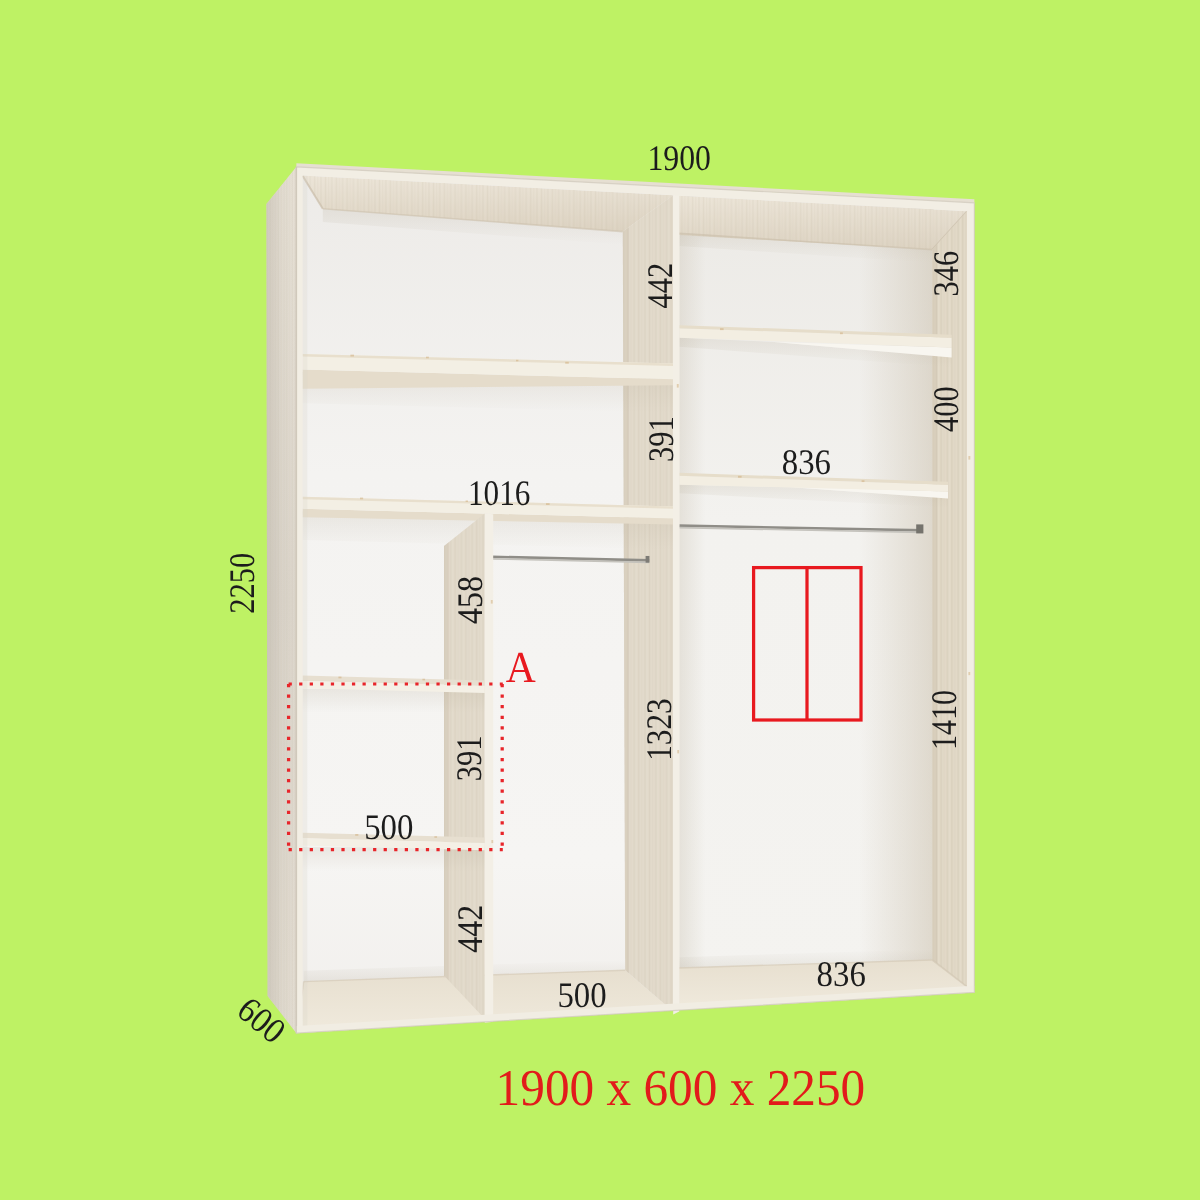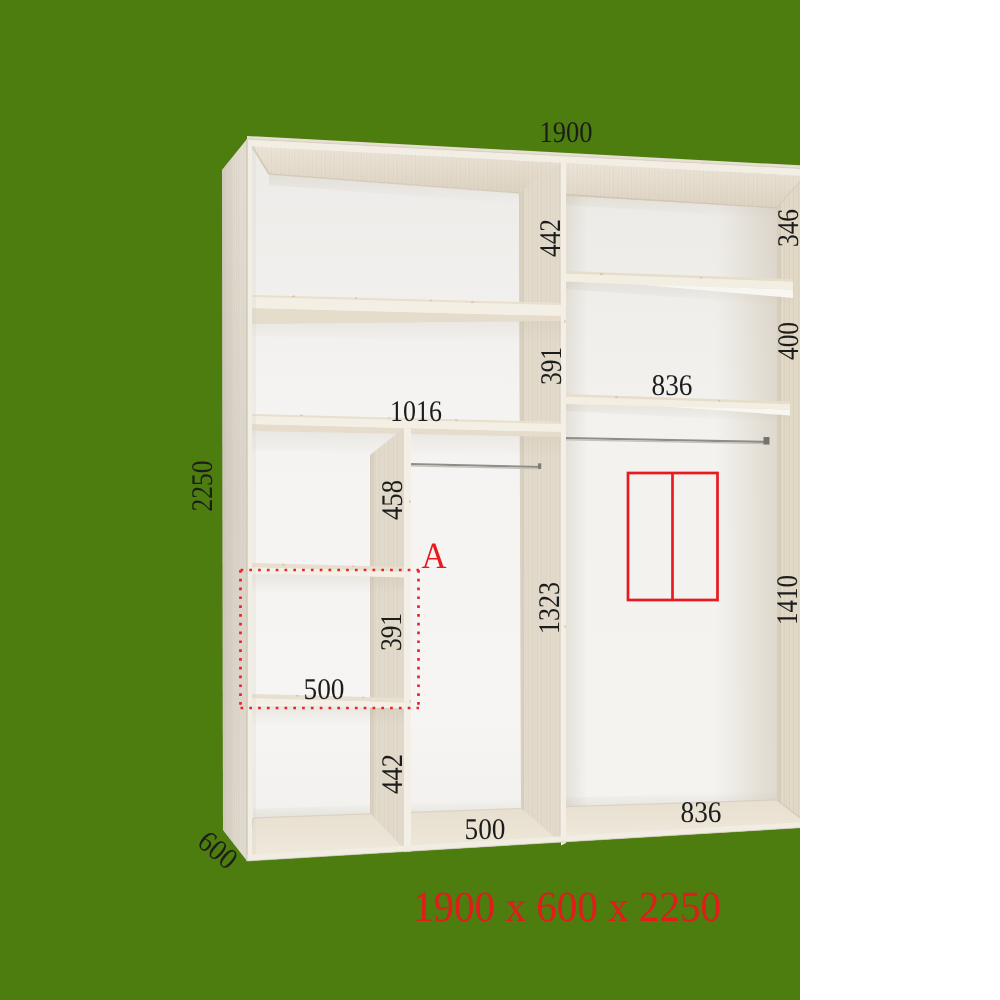--- a/index.html
+++ b/index.html
@@ -1,16 +1,16 @@
 <!DOCTYPE html>
 <html><head>
 <meta charset="utf-8">
 <style>
 html,body{margin:0;padding:0;background:#ffffff;}
-#stage{position:relative;width:800px;height:1000px;background:#4d7c0f;overflow:hidden;transform:translateZ(0);}
+#stage{position:relative;width:1000px;height:1000px;background:#bef264;overflow:hidden;transform:translateZ(0);}
 svg{position:absolute;left:0;top:0;}
 text{font-family:"Liberation Serif",serif;}
 </style>
 </head>
 <body>
 
 <div id="stage">
 <svg width="1000" height="1000" viewBox="0 0 1000 1000" text-rendering="geometricPrecision" style="opacity:0.999">
 <defs>
 <pattern id="gv" width="9" height="80" patternUnits="userSpaceOnUse">

